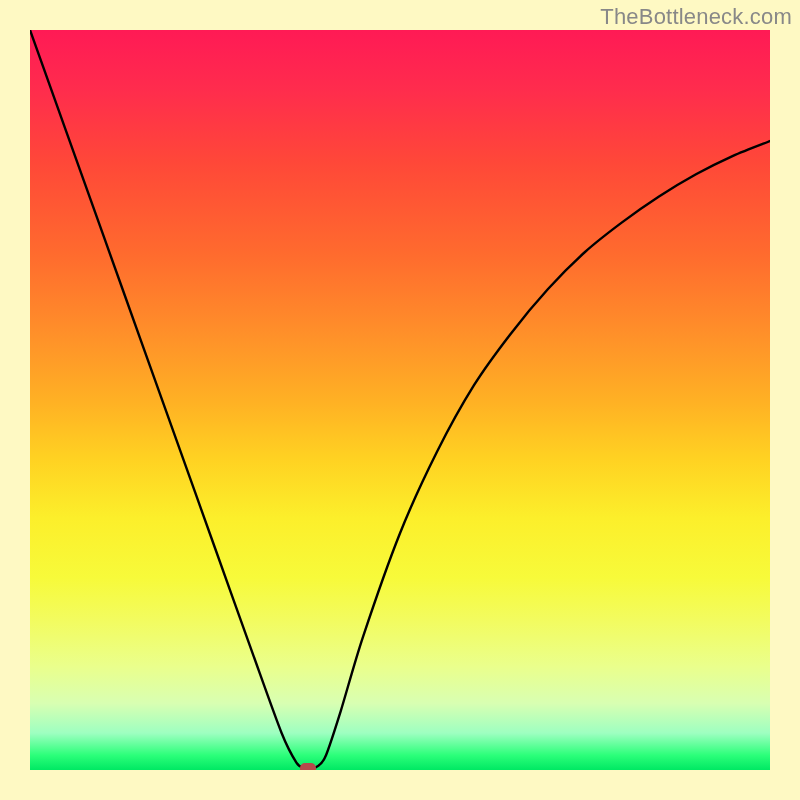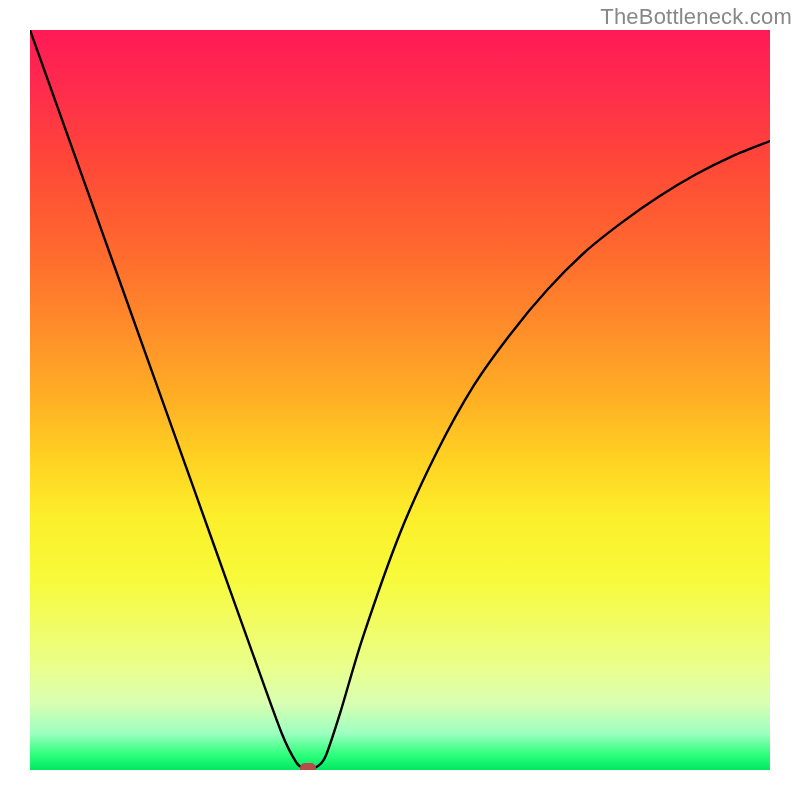--- a/index.html
+++ b/index.html
@@ -8,21 +8,21 @@
     width: 800px;
     height: 800px;
     background: #000;
     font-family: Arial, Helvetica, sans-serif;
     overflow: hidden;
   }
   .frame {
     position: relative;
     width: 800px;
     height: 800px;
-    background: #ffffff;
+    background: #fef9c3;
   }
   .plot-area {
     position: absolute;
     left: 30px;
     top: 30px;
     width: 740px;
     height: 740px;
     overflow: hidden;
   }
   

